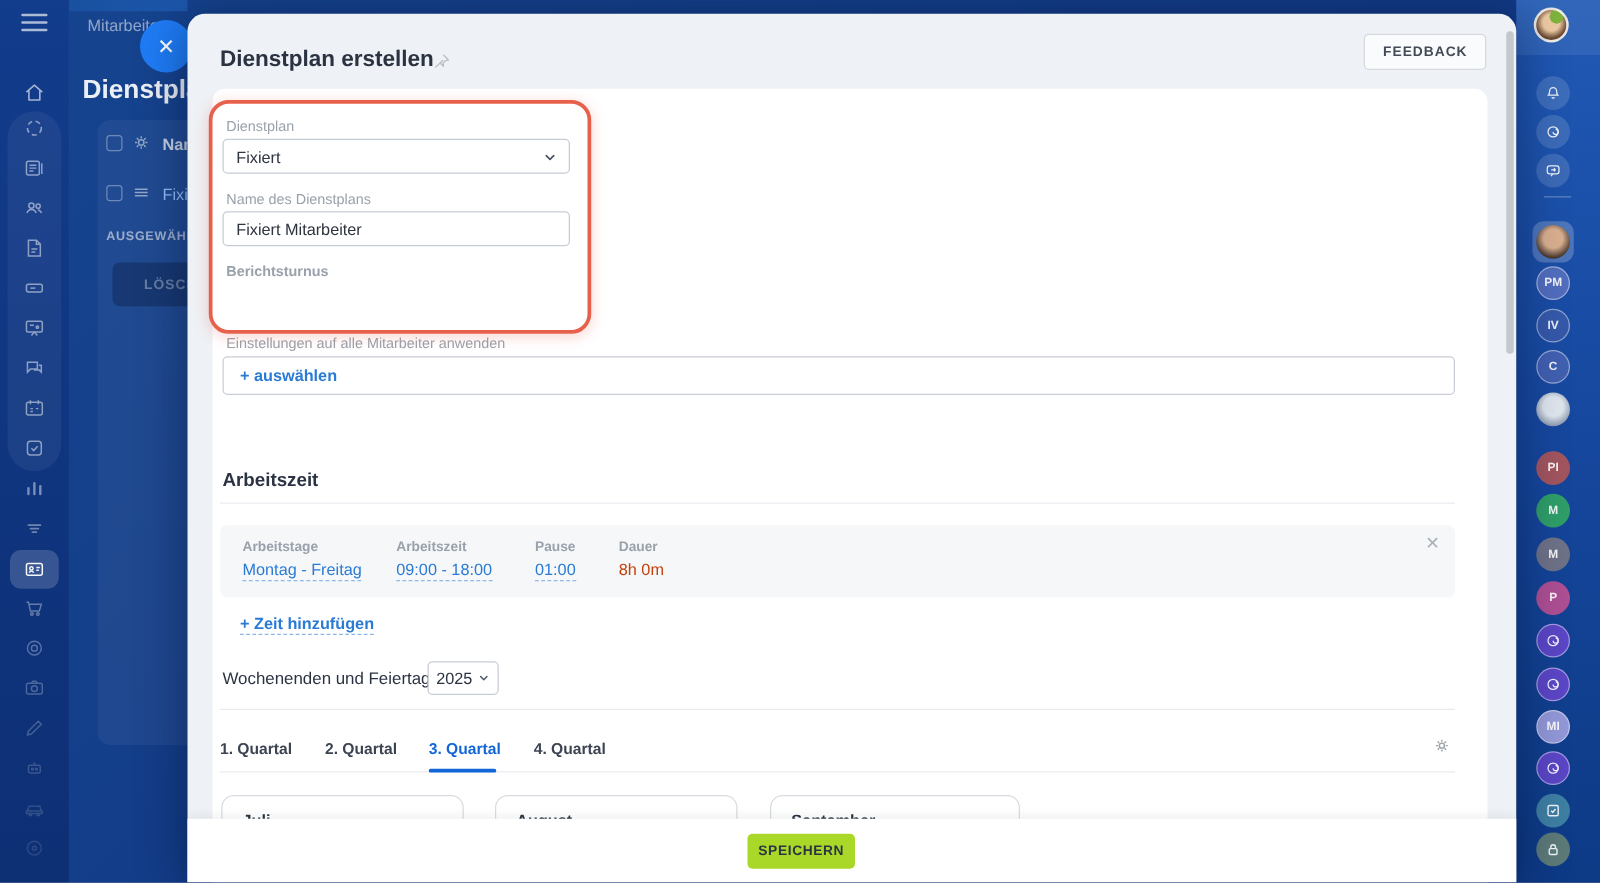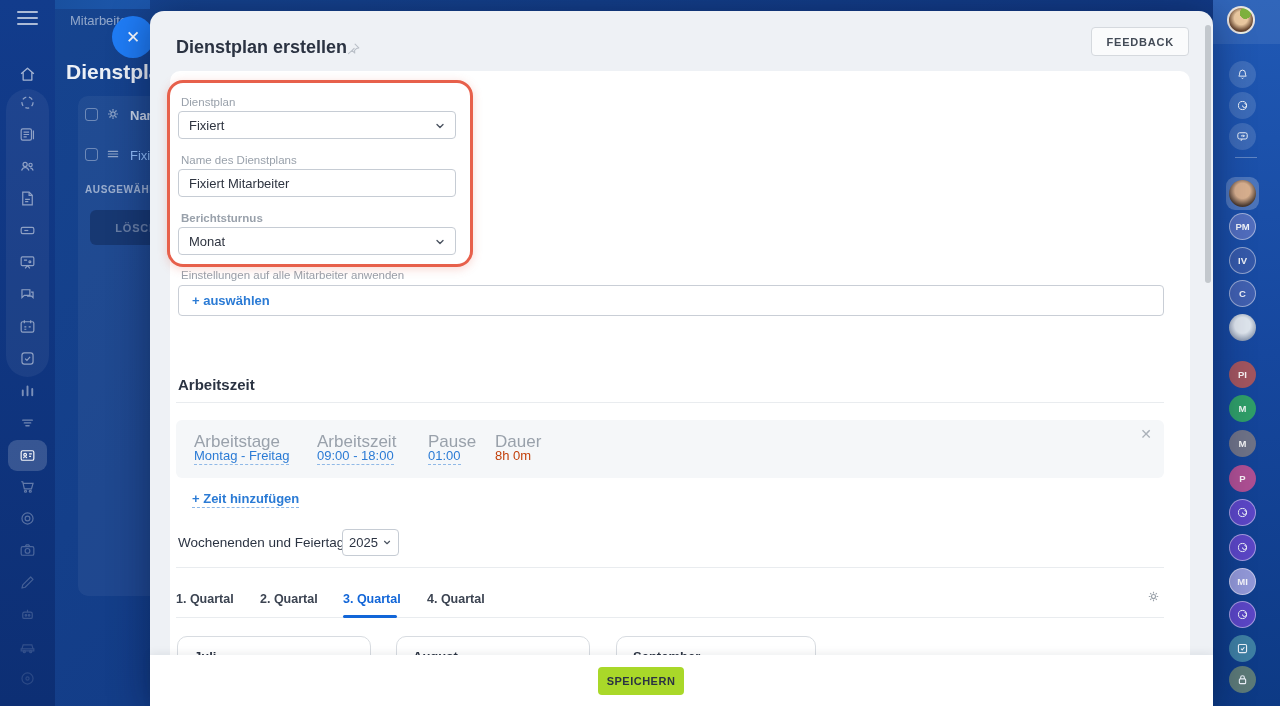--- a/index.html
+++ b/index.html
@@ -44,21 +44,21 @@
   .chev{position:absolute;right:9px;top:8px;width:12px;height:12px;color:#4a5360;}
   .choose-box{position:absolute;left:8px;top:214px;width:986px;height:31px;border:1px solid #c9ced6;border-radius:4px;background:#fff;
     display:flex;align-items:center;padding:0 13px;cursor:pointer;}
   .bluelink{color:#2b7bd5;font-size:13px;font-weight:600;}
   .dashed{border-bottom:1px dashed rgba(43,123,213,.55);padding-bottom:1px;cursor:pointer;}
   .band{position:absolute;left:6px;top:251px;width:988px;height:32px;background:#f7f9fb;}
   .band .lnk{position:absolute;right:13px;top:8px;font-size:13px;color:#2b7bd5;}
   .sect-h{position:absolute;left:8px;top:305px;font-size:15px;font-weight:600;color:#2b3342;}
   .divider{position:absolute;left:6px;width:988px;height:1px;background:#e9ecef;}
   .wt-panel{position:absolute;left:6px;top:349px;width:988px;height:58px;background:#f5f7f9;border-radius:6px;}
-  .wt-label{position:absolute;top:12px;font-size:17px;color:#99a1ab;}
+  .wt-label{position:absolute;top:12px;font-size:11px;color:#99a1ab;font-weight:bold;}
   .wt-val{position:absolute;top:28px;font-size:13px;}
   .wt-blue{color:#2b7bd5;border-bottom:1px dashed rgba(43,123,213,.5);padding-bottom:1px;cursor:pointer;}
   .wt-x{position:absolute;right:12px;top:6px;font-size:14px;color:#aab1b9;cursor:pointer;}
   .addtime{position:absolute;left:22px;top:420px;font-size:13px;}
   .wk-label{position:absolute;left:8px;top:464px;font-size:13.5px;color:#2b3342;}
   .year-box{position:absolute;left:172px;top:458px;width:57px;height:27px;border:1px solid #c6ccd4;border-radius:4px;background:#fff;
     font-size:13px;color:#2b3342;display:flex;align-items:center;padding:0 6px;cursor:pointer;}
   .year-box .chev{position:static;margin-left:4px;width:11px;height:11px;}
   .tab{position:absolute;top:521px;font-size:12.5px;font-weight:600;color:#3c4452;cursor:pointer;white-space:nowrap;}
   .tab.active{color:#1266d8;}
@@ -365,26 +365,20 @@
             <use href="#i-chevdown"></use>
           </svg>
       </div>
 
       <span class="flabel" style="left:11px;top:83px;">Name des Dienstplans</span>
       <div class="fbox" style="top:98px;">
         <span>Fixiert Mitarbeiter</span>
       </div>
 
       <span class="flabel" style="left:11px;top:141px;font-weight:bold;">Berichtsturnus</span>
-      <div class="fbox" style="top:156px;">
-        <span>Monat</span>
-        <svg class="chev">
-            <use href="#i-chevdown"></use>
-          </svg>
-      </div>
 
       <span class="flabel" style="left:11px;top:198px;">Einstellungen auf alle Mitarbeiter anwenden</span>
       <div class="choose-box">
         <span class="bluelink">+ auswählen</span>
       </div>
 
 
       <h3 class="sect-h" style="margin:0">Arbeitszeit</h3>
       <div class="divider" style="top:331px;"></div>
 

